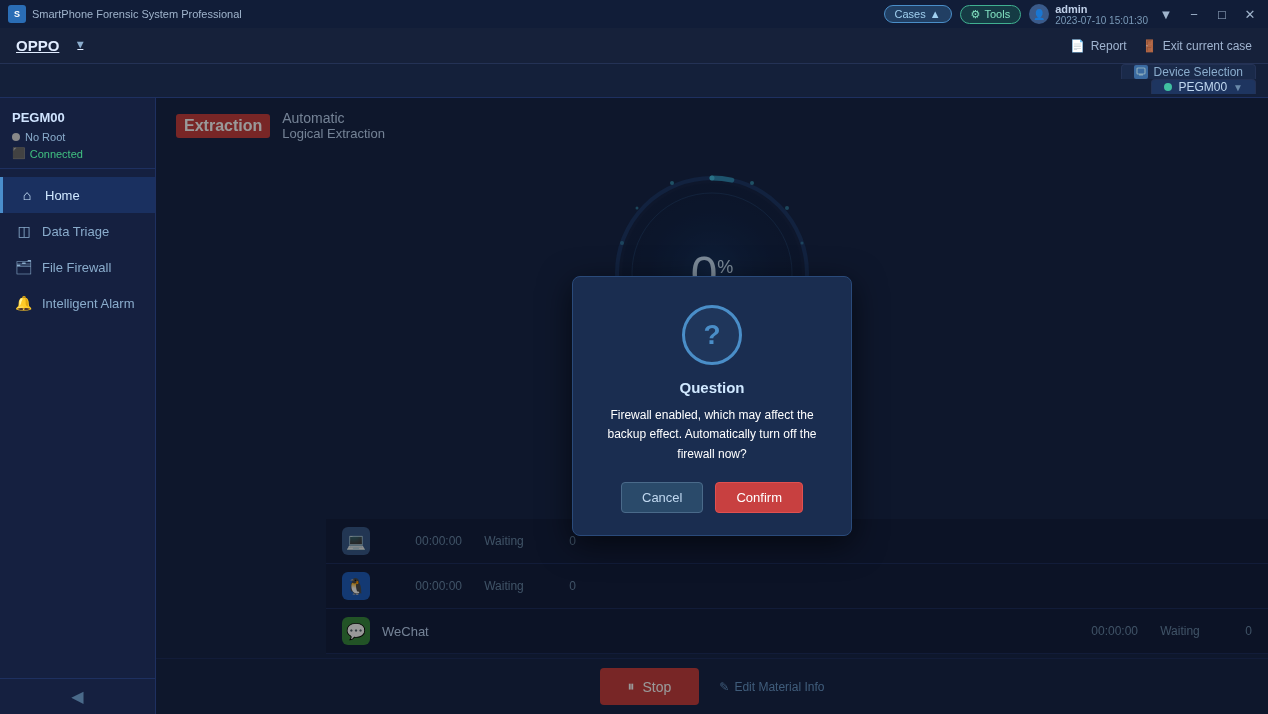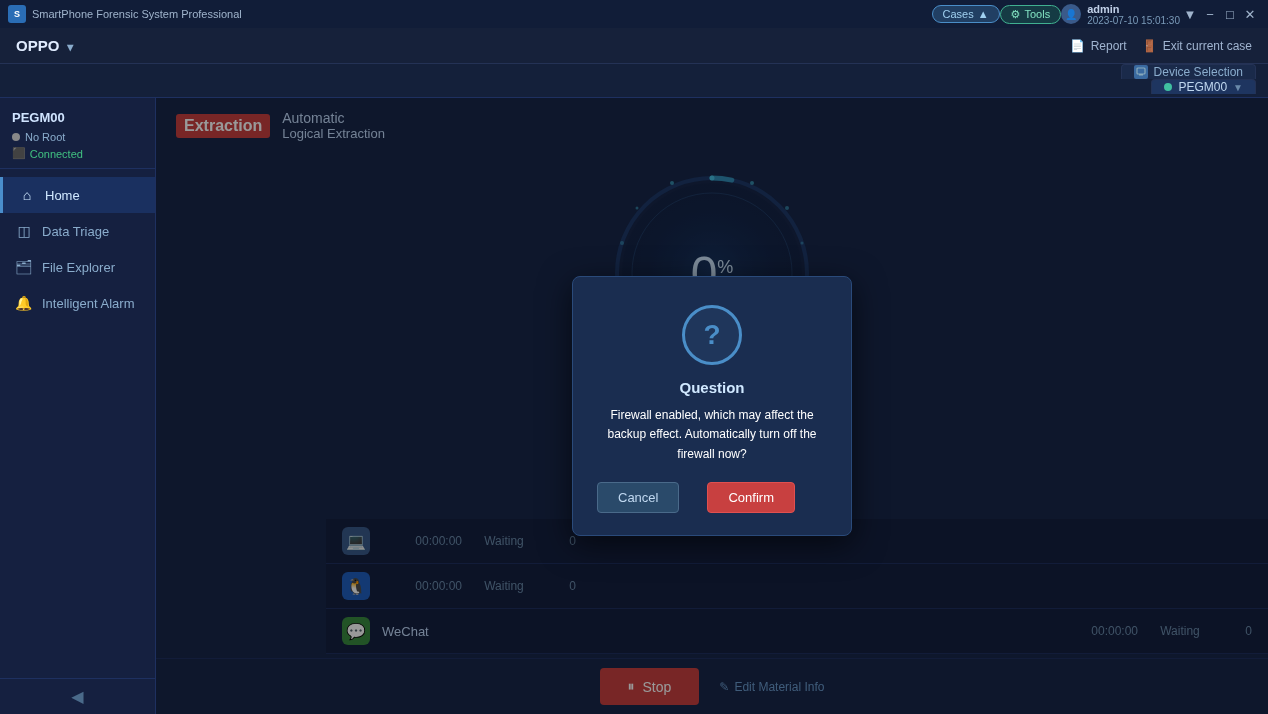--- a/index.html
+++ b/index.html
@@ -37,20 +37,21 @@
       display: flex;
       align-items: center;
       justify-content: center;
       font-size: 9px;
       color: white;
       font-weight: bold;
     }
     .titlebar-right {
       display: flex;
       align-items: center;
+      gap: 8px;
     }
     .titlebar-btn {
       background: none;
       border: none;
       color: #a0b4cc;
       cursor: pointer;
       font-size: 13px;
       width: 20px;
       height: 20px;
       display: flex;
@@ -94,25 +95,26 @@
       height: 36px;
       background: #16213a;
       display: flex;
       align-items: center;
       padding: 0 16px;
       justify-content: space-between;
       border-bottom: 1px solid #243255;
     }
     .topbar-left {
       display: flex;
-      align-items: flex-end;
-      gap: 8px;
+      align-items: flex-start;
+      gap: 18px;
       font-size: 15px;
       font-weight: bold;
       color: #e0ecff;
+      text-decoration: underline;
     }
     .topbar-right {
       display: flex;
       align-items: center;
       gap: 16px;
     }
     .topbar-action {
       display: flex;
       align-items: center;
       gap: 5px;
@@ -452,21 +454,22 @@
       margin-bottom: 10px;
     }
     .modal-message {
       font-size: 12px;
       color: #ffffff;
       line-height: 1.6;
       margin-bottom: 18px;
     }
     .modal-buttons {
       display: flex;
-      gap: 28px;
+      gap: 12px;
+      justify-content: center;
     }
     .modal-cancel {
       background: #2a4a6a;
       border: 1px solid #4a6a8a;
       color: #c0d8f0;
       padding: 7px 20px;
       border-radius: 4px;
       font-size: 13px;
       cursor: pointer;
     }
@@ -565,21 +568,21 @@
       <div class="nav-item active">
         <span class="nav-icon">⌂</span>
         <span>Home</span>
       </div>
       <div class="nav-item">
         <span class="nav-icon">◫</span>
         <span>Data Triage</span>
       </div>
       <div class="nav-item">
         <span class="nav-icon">🗂</span>
-        <span>File Explorer</span>
+        <span>File Firewall</span>
       </div>
       <div class="nav-item">
         <span class="nav-icon">🔔</span>
         <span>Intelligent Alarm</span>
       </div>
     </div>
 
     <div class="collapse-btn">
       <span>◀</span>
     </div>

